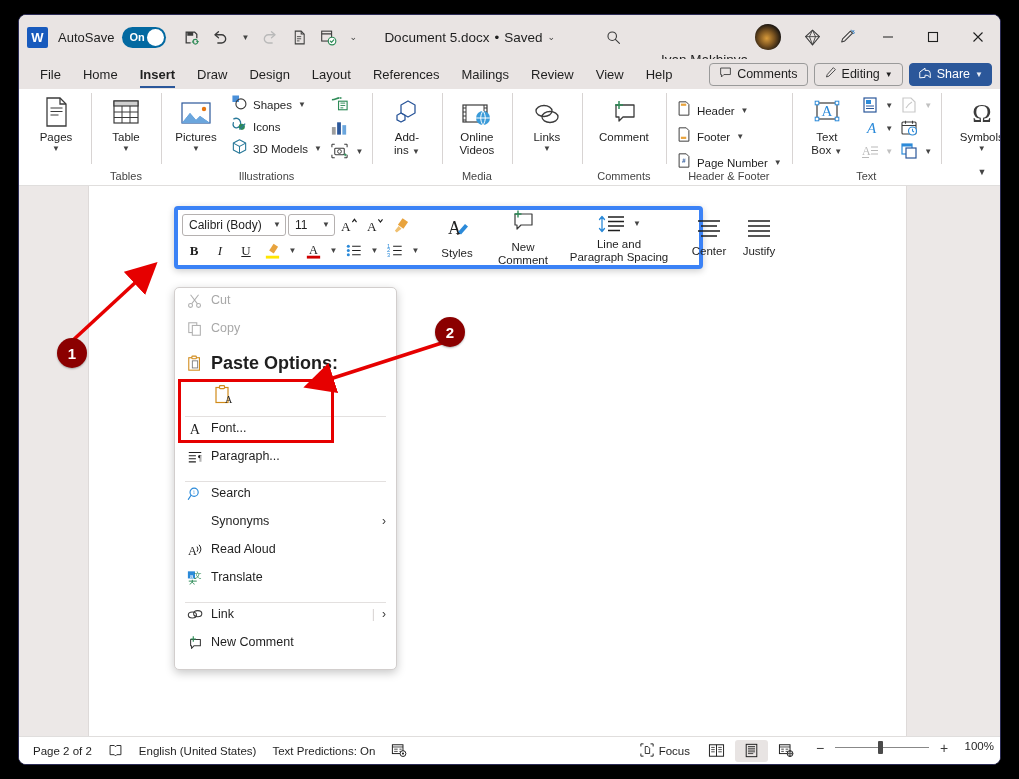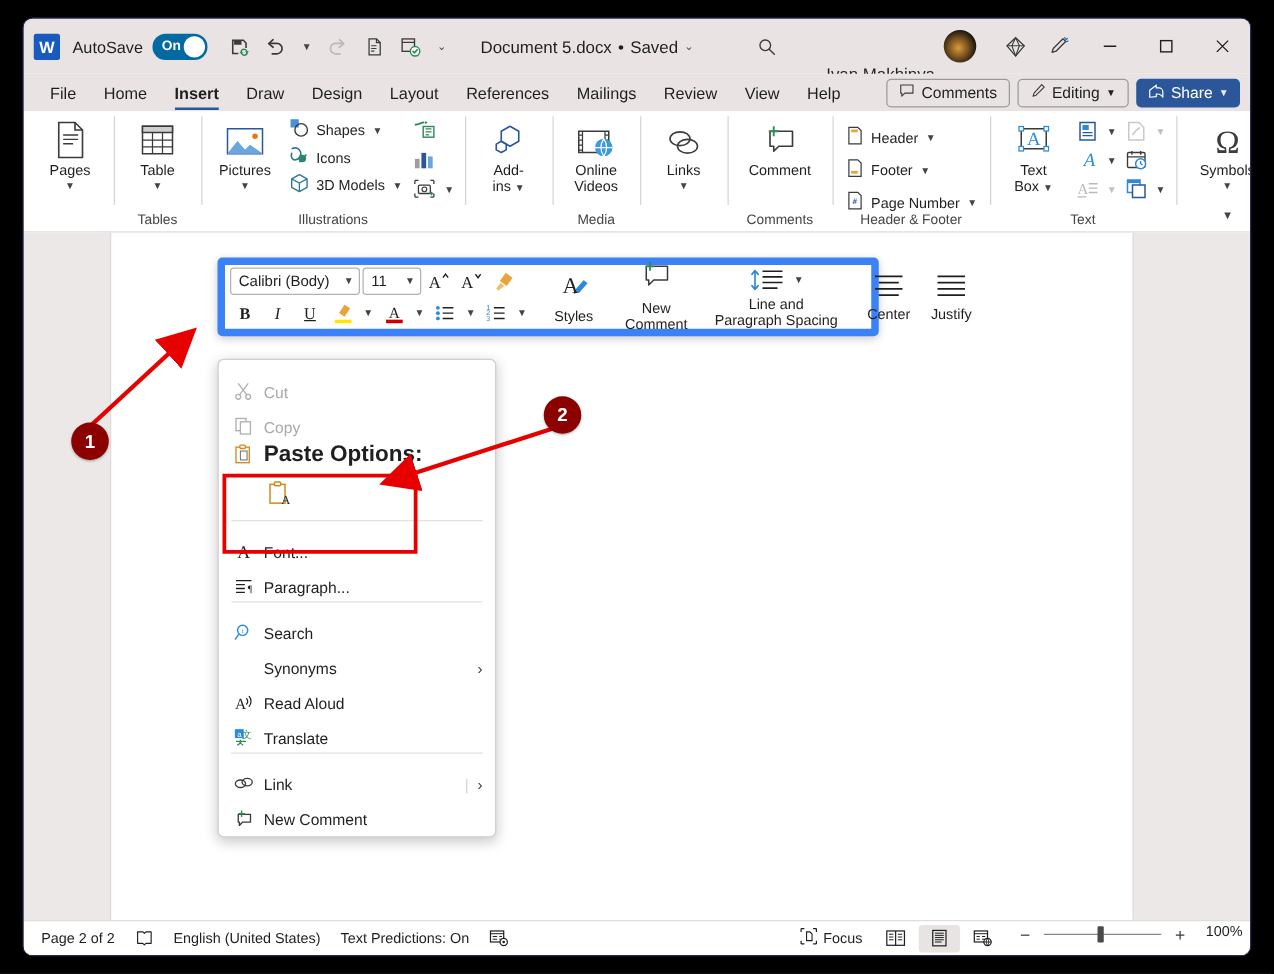--- a/index.html
+++ b/index.html
@@ -176,21 +176,21 @@
     position: absolute; left: 70px; top: 0; width: 817px; bottom: 0;
     background: #fff;
     box-shadow: 0 0 0 1px rgba(0,0,0,.06);
   }
 
   
   .minibar {
     position: absolute; left: 155px; top: 191px;
     width: 529px; height: 63px;
     background: #fff;
-    border: 6px solid #3b82f6;
+    border: 4px solid #3b82f6;
     border-radius: 4px;
     box-shadow: 0 2px 7px rgba(0,0,0,.20);
     display: flex; align-items: center;
     padding: 0 4px;
     z-index: 30;
   }
   .mb-col { display: flex; flex-direction: column; justify-content: center; gap: 3px; }
   .mb-row { display: flex; align-items: center; gap: 2px; }
   .combo {
     display: flex; align-items: center; justify-content: space-between;
@@ -222,21 +222,21 @@
     z-index: 40;
   }
   .ctx-search {
     margin: 3px 8px 5px 8px; height: 26px;
     border: 1px solid #b5b1b0; border-radius: 3px;
     display: flex; align-items: center; padding: 0 7px;
     font-size: 12.5px; color: #6b6b6b;
     background: #fff; cursor: text;
   }
   .ctxitem {
-    display: flex; align-items: flex-end;
+    display: flex; align-items: flex-start;
     height: 28px; padding: 0 10px 0 12px; cursor: pointer;
     font-size: 12.5px; color: #1f1f1f;
   }
   .ctxitem.disabled { color: #a8a8a8; cursor: default; }
   .ctxicon { width: 24px; display: flex; align-items: center; justify-content: flex-start; }
   .ctxlabel { flex: 1; }
   .ctxarrow { font-size: 12px; color: #3b3b3b; }
   .ctxdiv { height: 1px; background: #e3e0df; margin: 4px 10px; }
   .paste-zone { padding: 0; }
   .paste-head {

